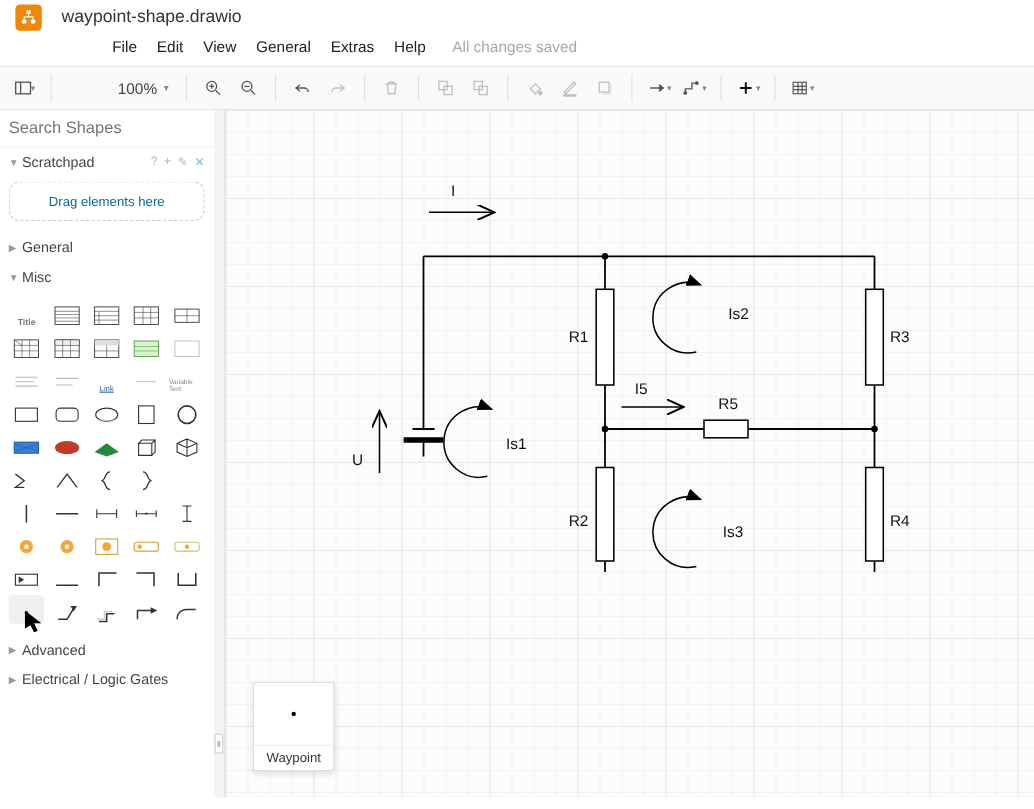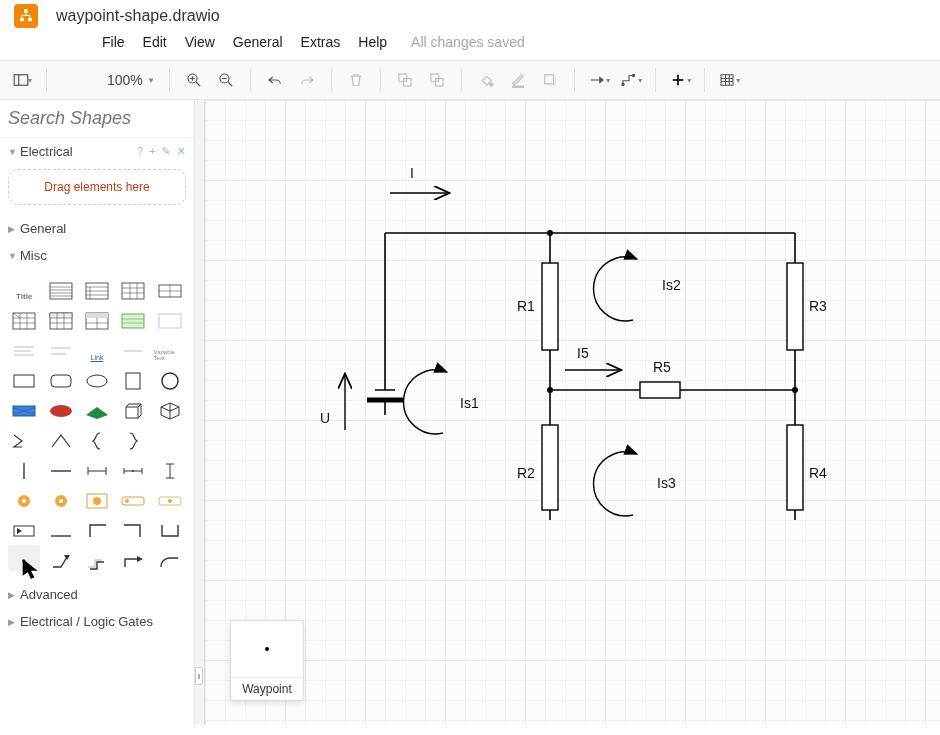--- a/index.html
+++ b/index.html
@@ -23,27 +23,27 @@
 .toolbar .divider { width: 1px; height: 24px; background: #e0e0e0; margin: 0 6px; }
 .zoom { display: flex; align-items: center; gap: 2px; font-size: 14px; color: #444; padding: 0 6px; margin-left: 44px; }
 
 
 .main { display: flex; height: calc(735px - 28px - 42px - 40px); }
 .sidebar { width: 195px; border-right: 1px solid #e4e4e4; background: #fff; overflow-y: auto; font-size: 12px; position: relative; }
 .sidebar::-webkit-scrollbar { width: 10px; }
 .sidebar::-webkit-scrollbar-thumb { background: #ccc; border-radius: 5px; }
 
 .search-row { padding: 8px; display: flex; align-items: center; border-bottom: 1px solid #eee; }
-.search-row input { flex: 1; border: none; outline: none; font-size: 18px; color: #666; background: transparent; font-style: italic; }
+.search-row input { flex: 1; border: none; outline: none; font-size: 15px; color: #666; background: transparent; }
 .search-row .sicon { color: #999; }
 
 .panel-header { display: flex; align-items: center; padding: 6px 8px; font-size: 13px; color: #444; cursor: pointer; }
 .panel-header .chev { width: 10px; color: #999; font-size: 9px; margin-right: 2px; }
 .panel-header .tools { margin-left: auto; display: flex; gap: 6px; color: #b5b5b5; font-size: 11px; }
-.scratch-drop { margin: 4px 8px 10px 8px; border: 1px dashed #ccc; border-radius: 10px; text-align: center; color: #c2410c; font-size: 12px; padding: 10px 0; }
+.scratch-drop { margin: 4px 8px 10px 8px; border: 1px dashed #ccc; border-radius: 10px; text-align: center; color: #0369a1; font-size: 12px; padding: 10px 0; }
 
 .shape-grid { display: grid; grid-template-columns: repeat(5, 1fr); gap: 4px; padding: 6px 8px 10px 8px; }
 .shape-cell { height: 26px; display: flex; align-items: flex-end; justify-content: center; background: #fff; font-size: 7px; color: #777; position: relative; }
 .shape-cell svg { width: 26px; height: 20px; }
 .shape-cell.sel { background: #f0f0f0; border-radius: 3px; }
 
 
 .canvas-wrap { flex: 1; position: relative; overflow: hidden; background: #fcfcfc; }
 .canvas-wrap::before {
   content: ""; position: absolute; inset: 0;
@@ -218,21 +218,21 @@
       <span class="sicon">
         <svg width="14" height="14" viewBox="0 0 24 24" fill="none" stroke="#999" stroke-width="2">
             <circle cx="10" cy="10" r="6"></circle>
             <line x1="15" y1="15" x2="20" y2="20"></line>
           </svg>
       </span>
     </div>
 
     <div class="panel-header">
       <span class="chev">▼</span>
-      <span>Electrical</span>
+      <span>Scratchpad</span>
       <span class="tools">
         <span>?</span>
         <span>+</span>
         <span>✎</span>
         <span style="color:#8fb7e0">✕</span>
       </span>
     </div>
     <div class="scratch-drop">Drag elements here</div>
 
     <div class="panel-header">

